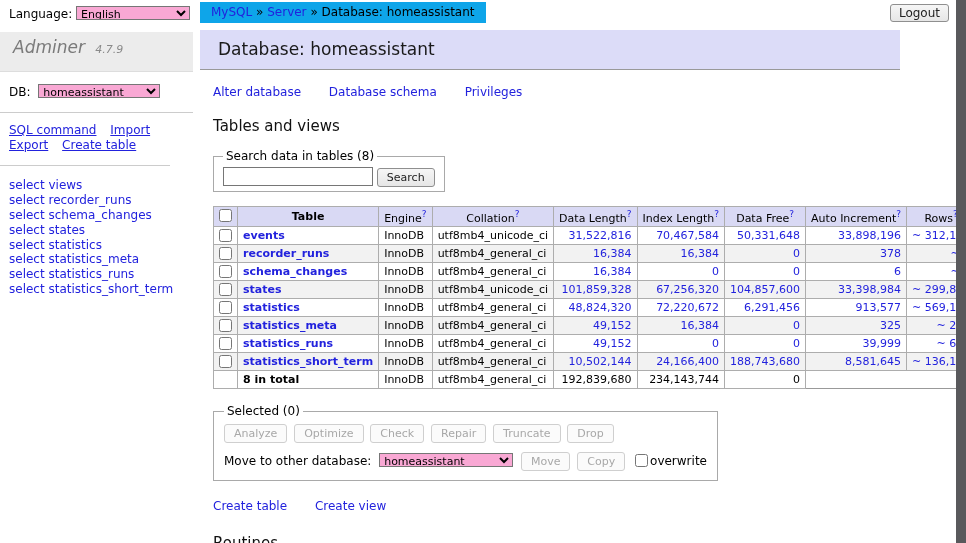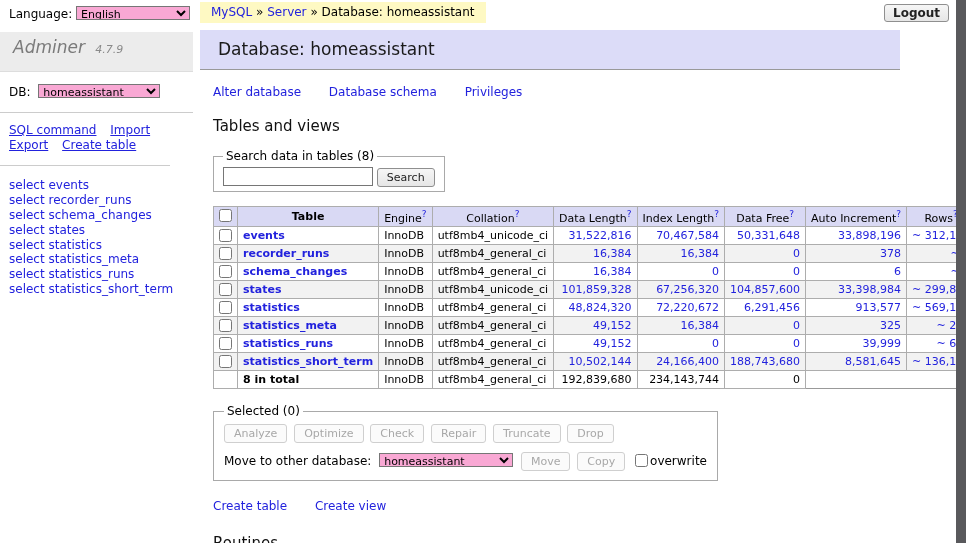--- a/index.html
+++ b/index.html
@@ -46,25 +46,25 @@
     padding: 10px 9px 12px; border-bottom: 1px solid #ccc;
     width: 170px; line-height: 15px;
   }
   #menu .actions a { margin-right: 10px; white-space: nowrap; text-decoration: underline; }
   #menu .tlinks { padding: 12px 9px; line-height: 1.24; }
   #menu .tlinks a { display: block; }
 
   
   #breadcrumb {
     position: absolute; top: 2px; left: 200px;
-    background: #fef9c3; padding: 3px 11px; height: 21px; line-height: 15px;
+    background: #0ea5e9; padding: 3px 11px; height: 21px; line-height: 15px;
     white-space: nowrap;
   }
   #logout { position: absolute; top: 4px; right: 17px; }
-  #logout button { font-size: 12px; padding: 1px 8px; font-weight: bold; }
+  #logout button { font-size: 12px; padding: 1px 8px; }
 
   
   #scrollbar {
     position: absolute; right: 0; top: 0; width: 10px; height: 543px;
     background: #59595c;
   }
 
   
   #content { position: absolute; top: 30px; left: 200px; width: 700px; }
   h2.banner {
@@ -145,21 +145,21 @@
       <option>homeassistant</option>
     </select>
   </div>
   <div class="actions">
     <a>SQL command</a>
     <a>Import</a>
     <a>Export</a>
     <a>Create table</a>
   </div>
   <div class="tlinks">
-    <a>select events</a>
+    <a>select views</a>
     <a>select recorder_runs</a>
     <a>select schema_changes</a>
     <a>select states</a>
     <a>select statistics</a>
     <a>select statistics_meta</a>
     <a>select statistics_runs</a>
     <a>select statistics_short_term</a>
   </div>
 </div>
 

